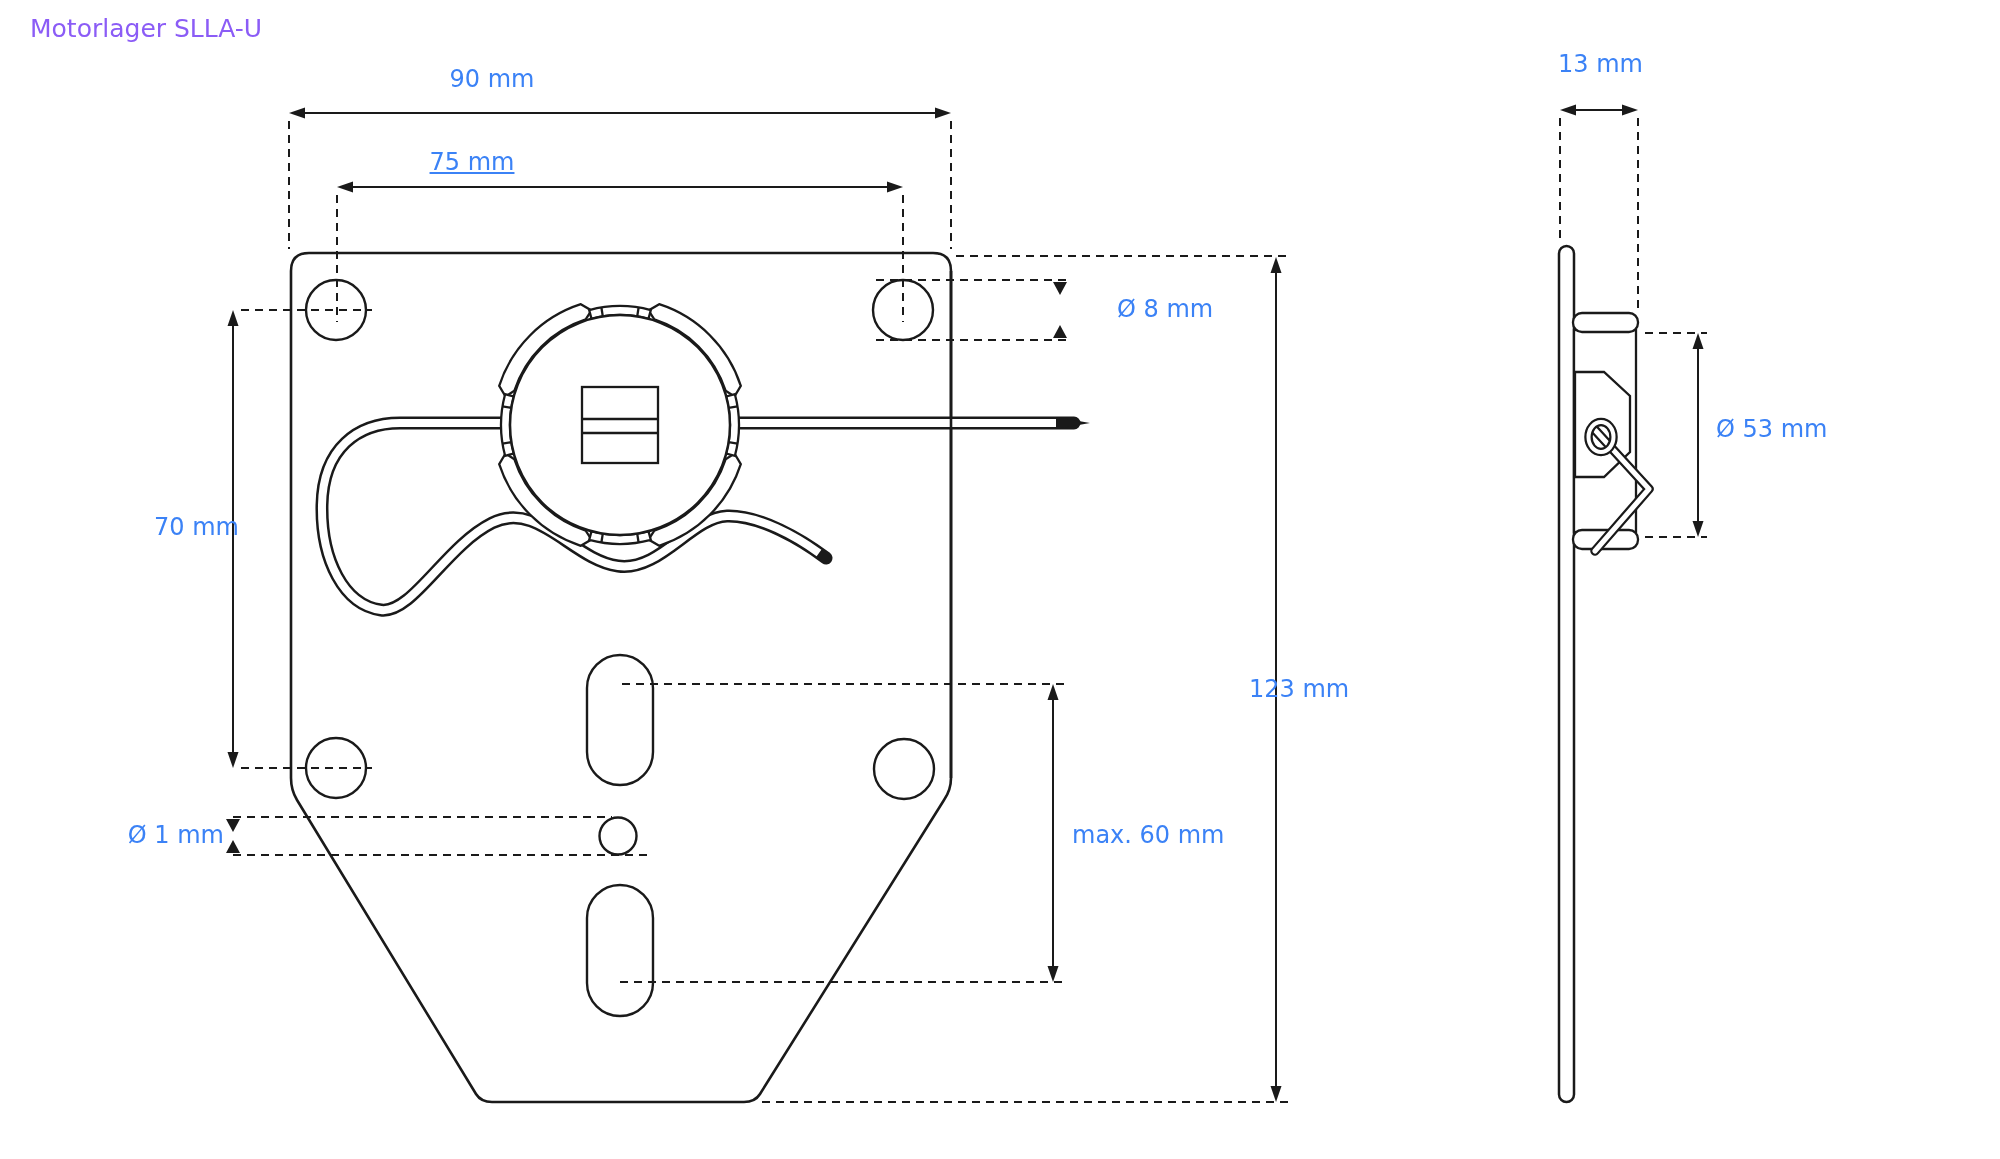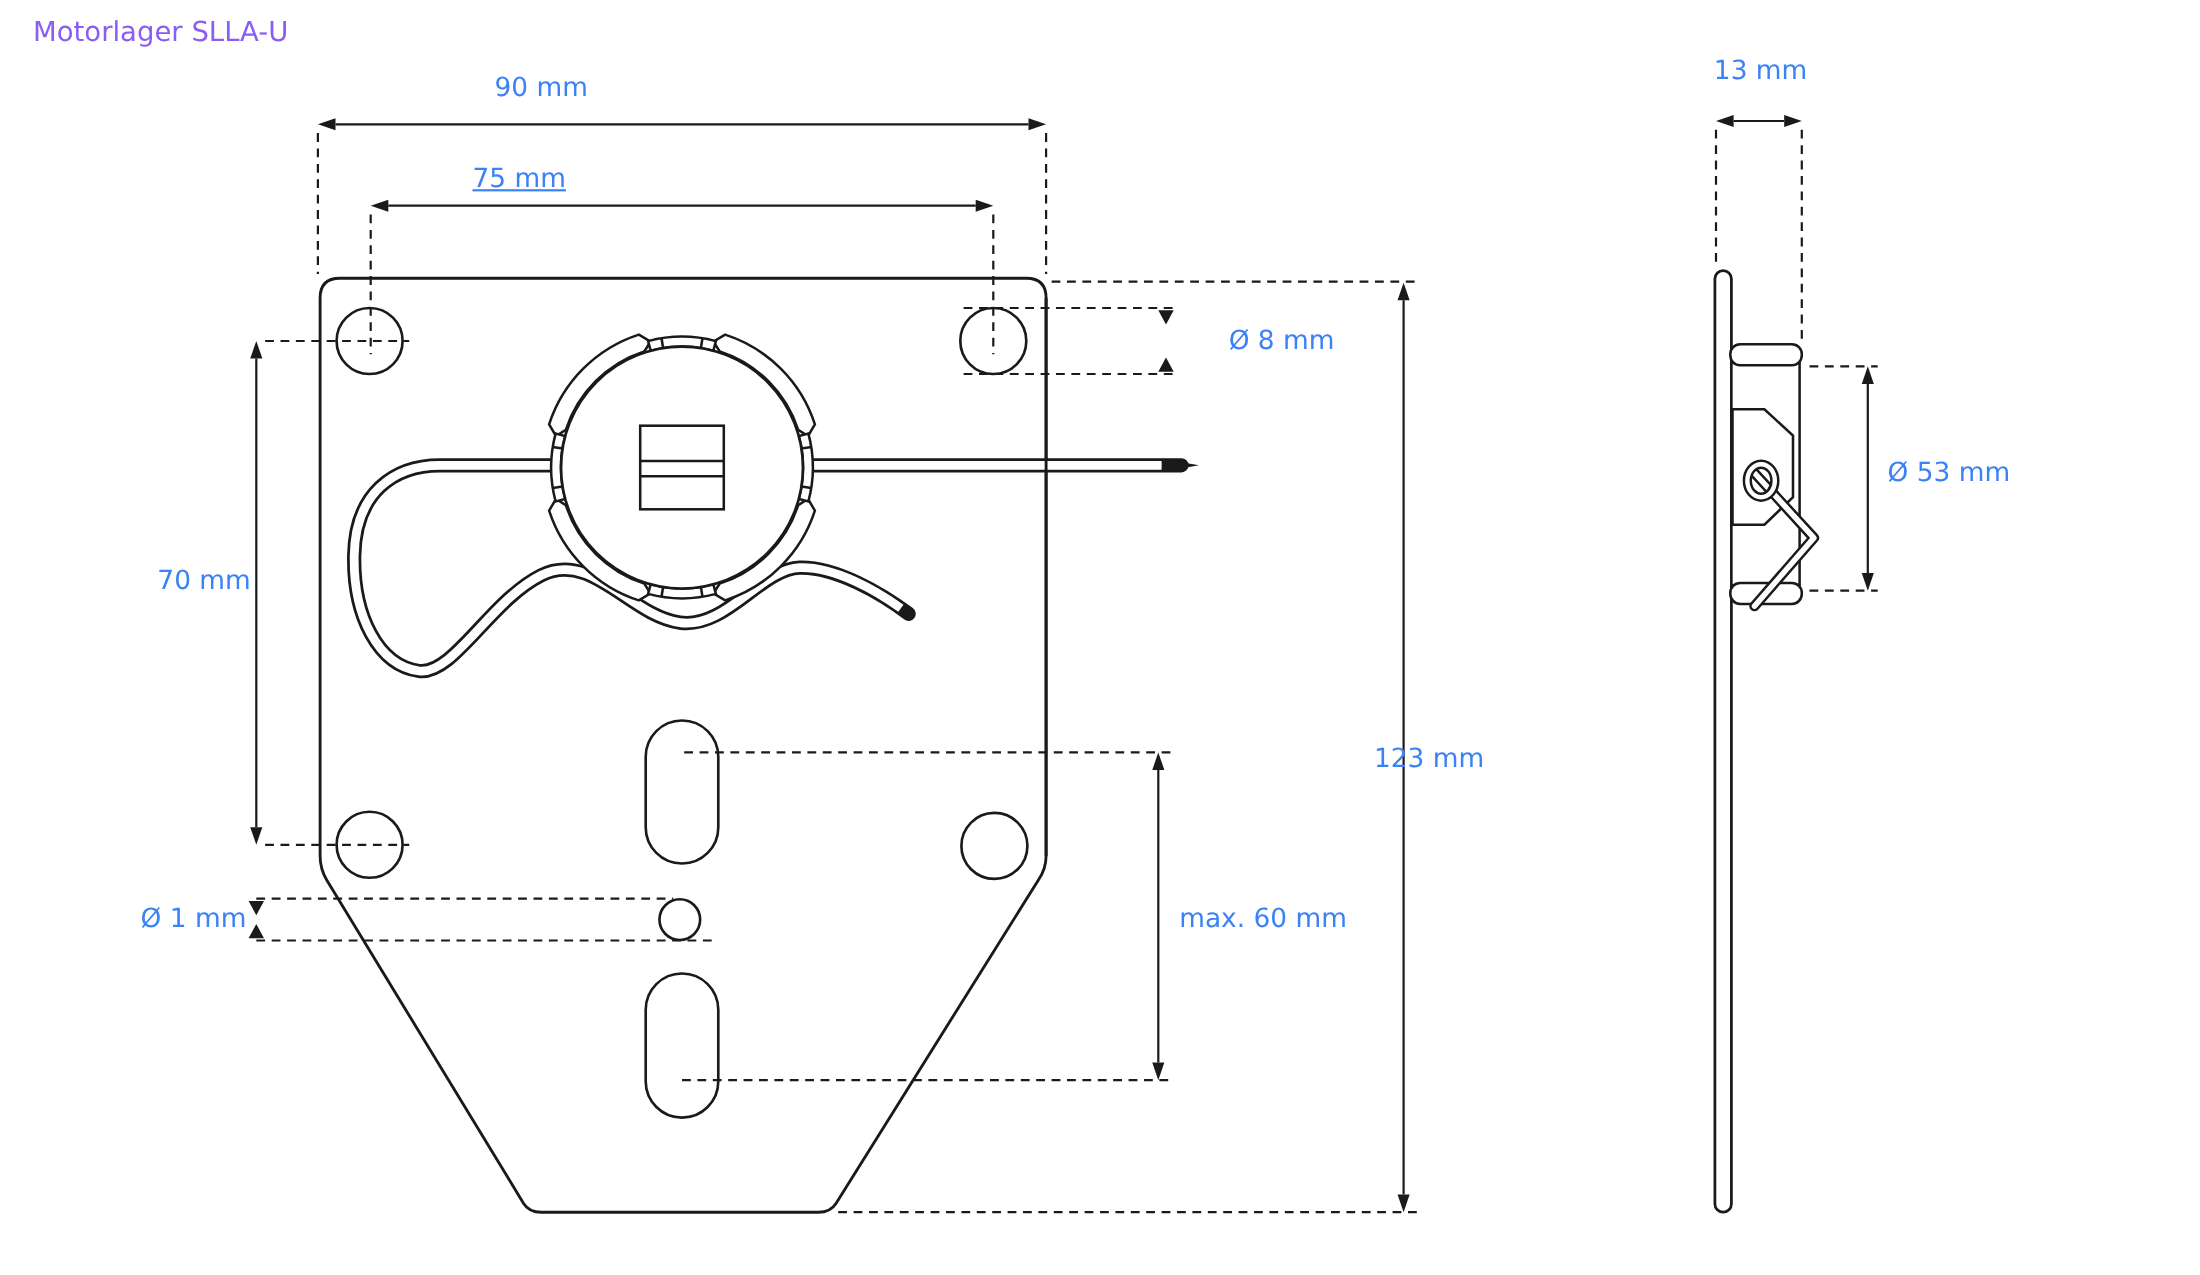--- a/index.html
+++ b/index.html
@@ -175,21 +175,21 @@
   </svg>
 
   <div class="title">Motorlager SLLA-U</div>
 
   <div class="lbl center" style="left:400px;top:63px;width:184px;">90 mm</div>
 
   <div class="lbl center" style="left:380px;top:146px;width:184px;text-decoration:underline;">75 mm</div>
 
   <div class="lbl" style="left:1078px;top:293px;margin-left:39px;">Ø 8 mm</div>
 
-  <div class="lbl right" style="left:93px;top:511px;width:135px;">70 mm</div>
+  <div class="lbl right" style="left:104px;top:511px;width:135px;">70 mm</div>
 
   <div class="lbl right" style="left:85px;top:819px;width:139px;">Ø 1 mm</div>
 
   <div class="lbl" style="left:1072px;top:819px;">max. 60 mm</div>
 
   <div class="lbl" style="left:1249px;top:673px;">123 mm</div>
 
   <div class="lbl center" style="left:1529px;top:48px;width:143px;">13 mm</div>
 
   <div class="lbl" style="left:1716px;top:413px;">Ø 53 mm</div>

